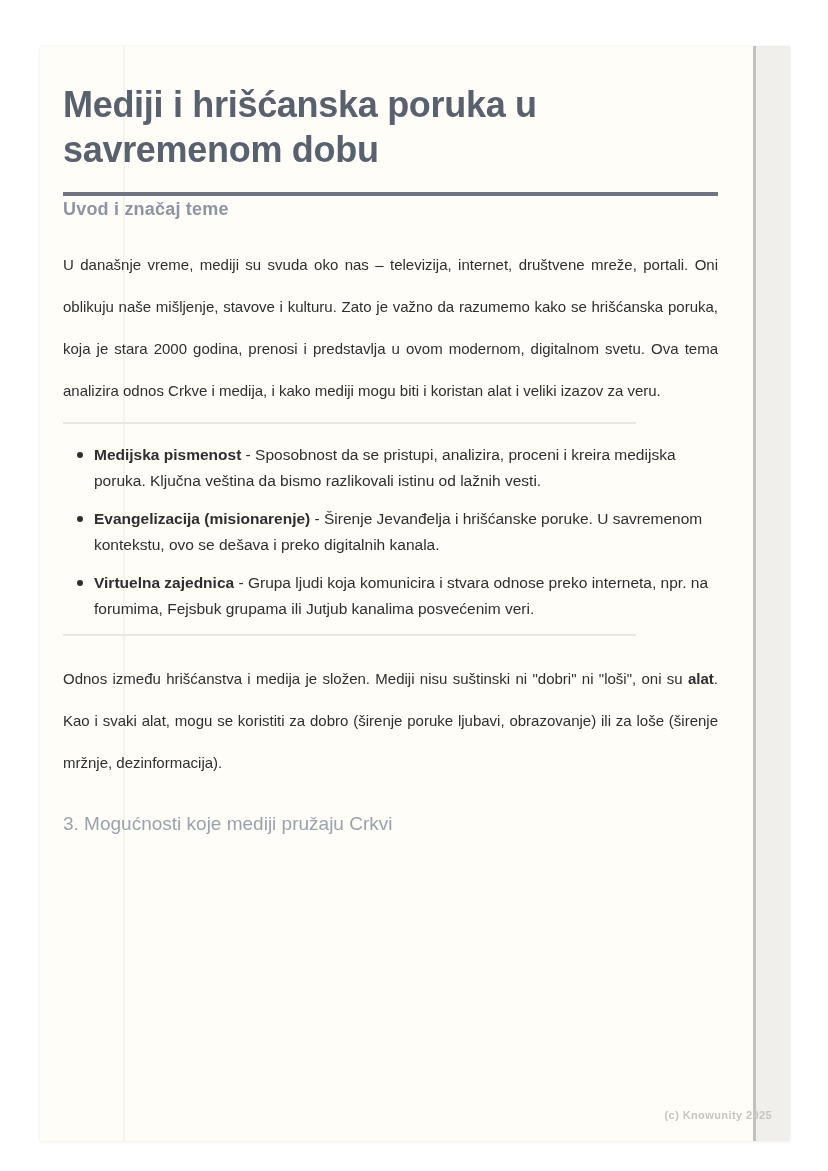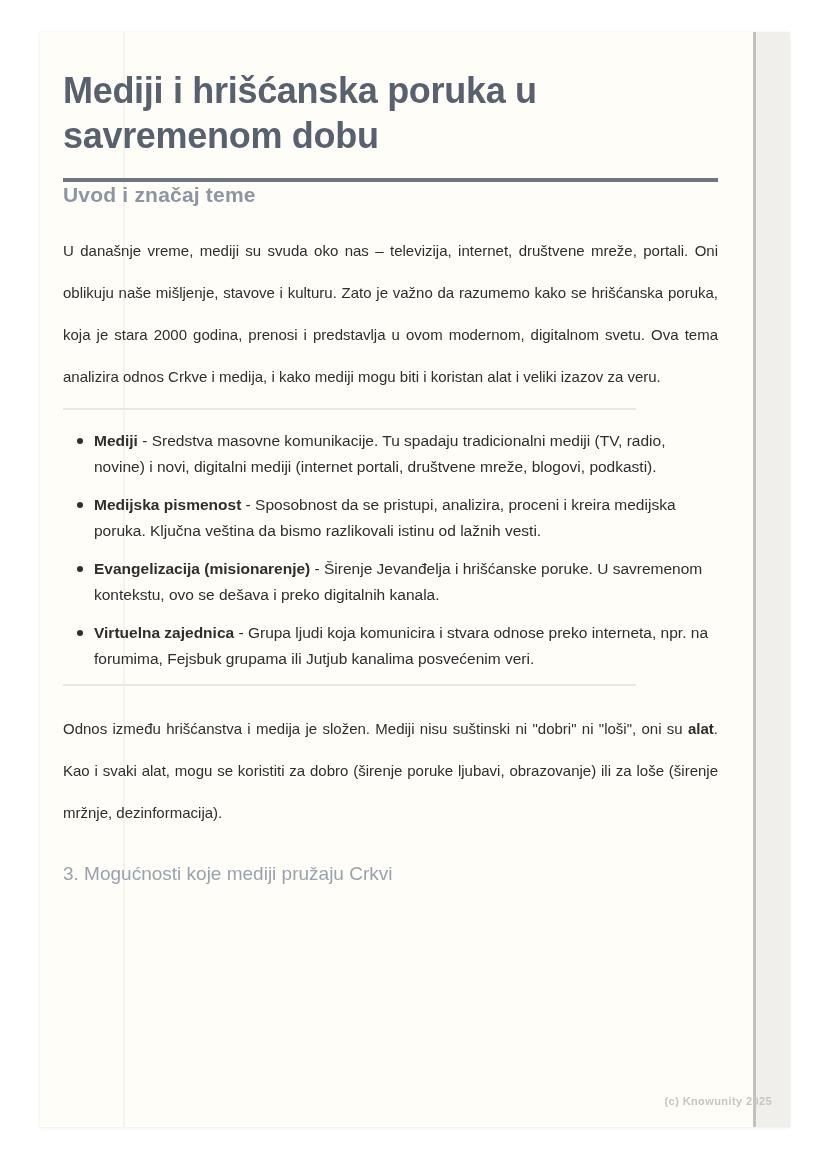--- a/index.html
+++ b/index.html
@@ -18,21 +18,21 @@
   * { box-sizing: border-box; }
   html, body {
     margin: 0; padding: 0;
     width: 828px; height: 1171px;
     background: var(--page-bg);
     font-family: "Liberation Sans", sans-serif;
     overflow: hidden;
   }
   .sheet {
     position: absolute;
-    left: 40px; top: 32px;
+    left: 40px; top: 46px;
     width: 750px; height: 1095px;
     background: var(--card-bg);
     box-shadow: 0 0 1px rgba(0,0,0,0.10), 0 1px 4px rgba(0,0,0,0.05);
   }
   .fold-line {
     position: absolute;
     left: 83px; top: 0;
     width: 2px; height: 100%;
     background: rgba(165,155,135,0.10);
     z-index: 1;
@@ -62,21 +62,21 @@
     color: var(--title-color);
   }
   .title-rule {
     height: 4px;
     background: var(--rule-color);
     margin-top: 20px;
     border: none;
   }
   h2.section-heading {
     margin: 0;
-    font-size: 21px;
+    font-size: 18px;
     line-height: 26px;
     font-weight: bold;
     letter-spacing: 0.2px;
     color: var(--heading-color);
   }
   .mt44 { margin-top: 44px; }
   .mt22 { margin-top: 22px; }
   p.body-par {
     margin: 22px 0 0 0;
     font-size: 15px;
@@ -145,23 +145,20 @@
 
     <h2 class="section-heading mt44">Uvod i značaj teme</h2>
 
     <p class="body-par">U današnje vreme, mediji su svuda oko nas – televizija, internet, društvene mreže, portali. Oni oblikuju naše mišljenje, stavove i kulturu. Zato je važno da razumemo kako se hrišćanska poruka, koja je stara 2000 godina, prenosi i predstavlja u ovom modernom, digitalnom svetu. Ova tema analizira odnos Crkve i medija, i kako mediji mogu biti i koristan alat i veliki izazov za veru.</p>
 
     <div class="divider"></div>
 
 
     <ul class="def-list">
       <li>
-        <span class="term">Mediji</span><span> - Sredstva masovne komunikacije. Tu spadaju tradicionalni mediji (TV, radio, novine) i novi, digitalni mediji (internet portali, društvene mreže, blogovi, podkasti).</span>
-      </li>
-      <li>
         <span class="term">Medijska pismenost</span><span> - Sposobnost da se pristupi, analizira, proceni i kreira medijska poruka. Ključna veština da bismo razlikovali istinu od lažnih vesti.</span>
       </li>
       <li>
         <span class="term">Evangelizacija (misionarenje)</span><span> - Širenje Jevanđelja i hrišćanske poruke. U savremenom kontekstu, ovo se dešava i preko digitalnih kanala.</span>
       </li>
       <li>
         <span class="term">Virtuelna zajednica</span><span> - Grupa ljudi koja komunicira i stvara odnose preko interneta, npr. na forumima, Fejsbuk grupama ili Jutjub kanalima posvećenim veri.</span>
       </li>
     </ul>
 

